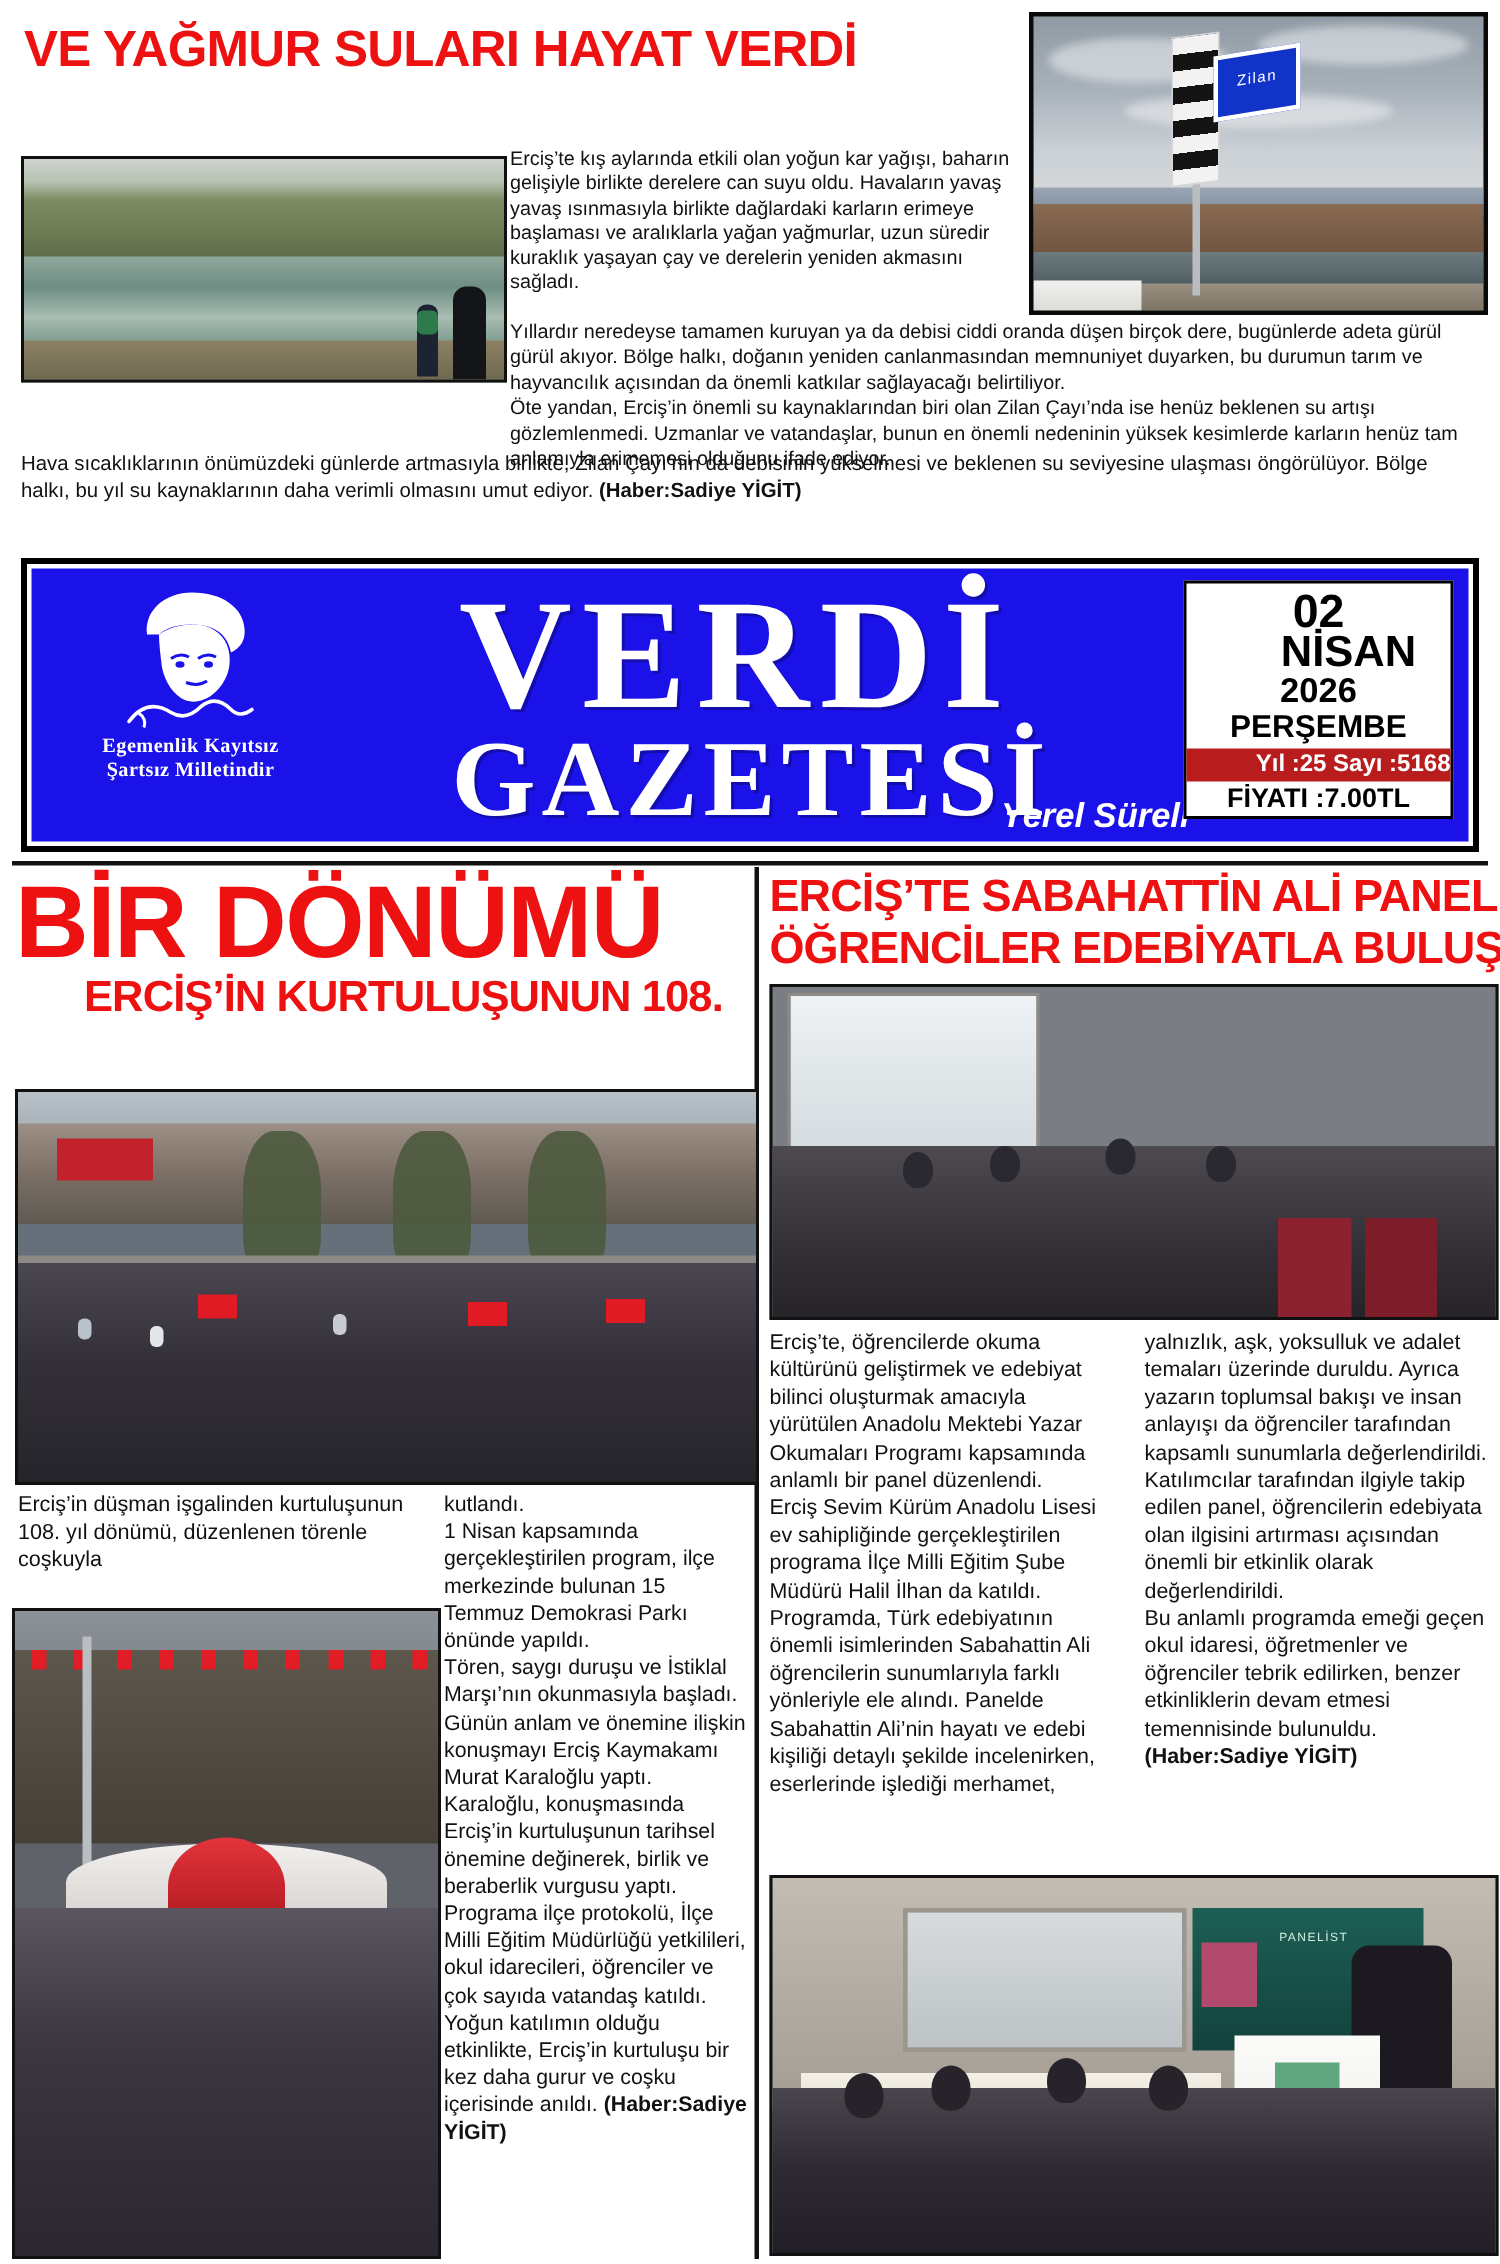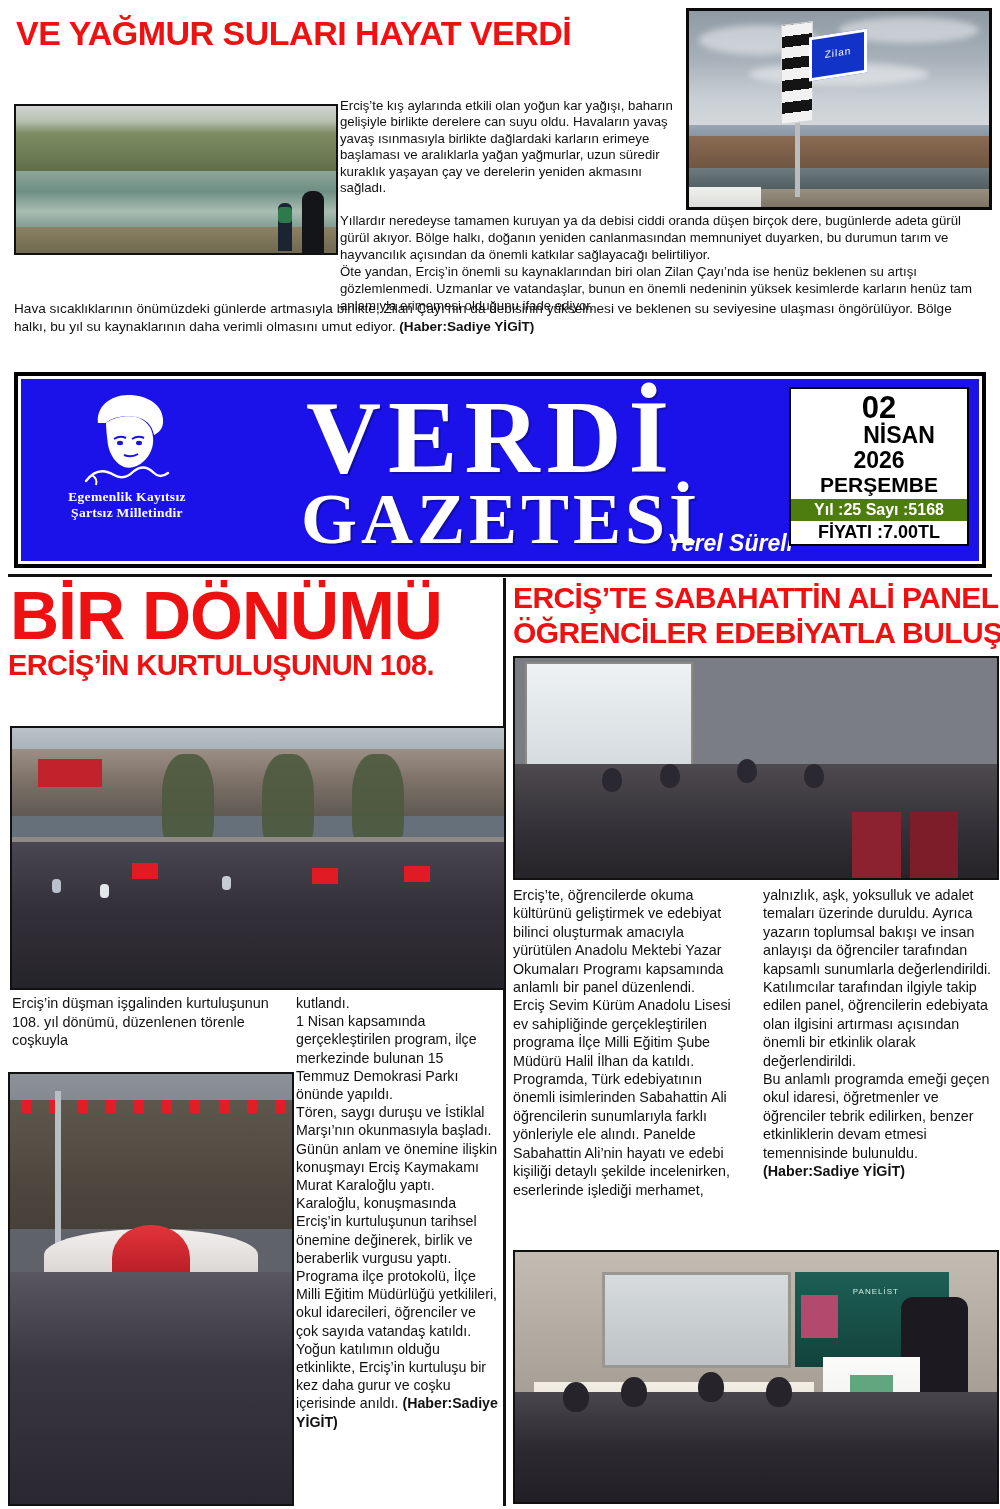--- a/index.html
+++ b/index.html
@@ -111,43 +111,43 @@
   }
   .yerel{
     position:absolute;right:186px;bottom:4px;color:#fff;
     font-style:italic;font-weight:bold;font-size:23px;
   }
   .datebox{
     position:absolute;right:10px;top:8px;width:180px;background:#fff;border:2px solid #000;
     text-align:center;box-sizing:border-box;
   }
   .datebox .d-num{font-weight:bold;font-size:31px;line-height:31px;padding-top:3px;}
-  .datebox .d-mon{font-weight:bold;font-size:23px;line-height:25px;margin-left:40px;}
+  .datebox .d-mon{font-weight:bold;font-size:29px;line-height:25px;margin-left:40px;}
   .datebox .d-yr{font-weight:bold;font-size:23px;line-height:25px;}
   .datebox .d-day{font-weight:bold;font-size:21px;line-height:24px;}
-  .datebox .d-iss{background:#4d7c0f;color:#fff;font-weight:bold;font-size:16px;line-height:22px;margin-top:2px;}
+  .datebox .d-iss{background:#b91c1c;color:#fff;font-weight:bold;font-size:16px;line-height:22px;margin-top:2px;text-align:right;}
   .datebox .d-price{font-weight:bold;font-size:18px;line-height:23px;}
 
   
   .lower{position:absolute;left:0;top:574px;width:1000px;height:935px;}
   .col-left{position:absolute;left:0;top:0;width:505px;height:935px;}
   .col-right{position:absolute;left:505px;top:0;width:495px;height:935px;}
   .vdiv{position:absolute;left:503px;top:4px;width:3px;height:928px;background:#111;}
   .hrule{position:absolute;left:8px;top:0px;width:984px;height:3px;background:#111;}
 
   
   .bir-nisan{
     position:absolute;left:10px;top:6px;width:495px;
     color:#ee1111;font-weight:bold;font-size:68px;line-height:70px;letter-spacing:-1px;
   }
   .sub-left{
     position:absolute;left:8px;top:74px;width:500px;
     color:#ee1111;font-weight:bold;font-size:29px;line-height:34px;letter-spacing:-0.6px;
   }
-  .sub-left span{display:block;white-space:nowrap;}
+  .sub-left span{display:block;white-space:nowrap;margin-left:48px;}
 
   #photo-toren{
     position:absolute;left:10px;top:152px;width:492px;height:260px;border:2px solid #111;
     background:#65707a;overflow:hidden;
   }
   #photo-toren .t-sky{position:absolute;left:0;top:0;width:100%;height:16%;background:linear-gradient(180deg,#b9c2c8,#9aa5ad);}
   #photo-toren .t-bld{position:absolute;left:0;top:8%;width:100%;height:26%;
     background:linear-gradient(180deg,#9b8f86 0%,#7b6f66 50%,#5f5a52 100%);}
   #photo-toren .t-tree{position:absolute;top:10%;width:52px;height:38%;background:#4c5a3e;border-radius:40% 40% 30% 30%;opacity:.9;}
   #photo-toren .t-crowd{position:absolute;left:0;bottom:0;width:100%;height:56%;

